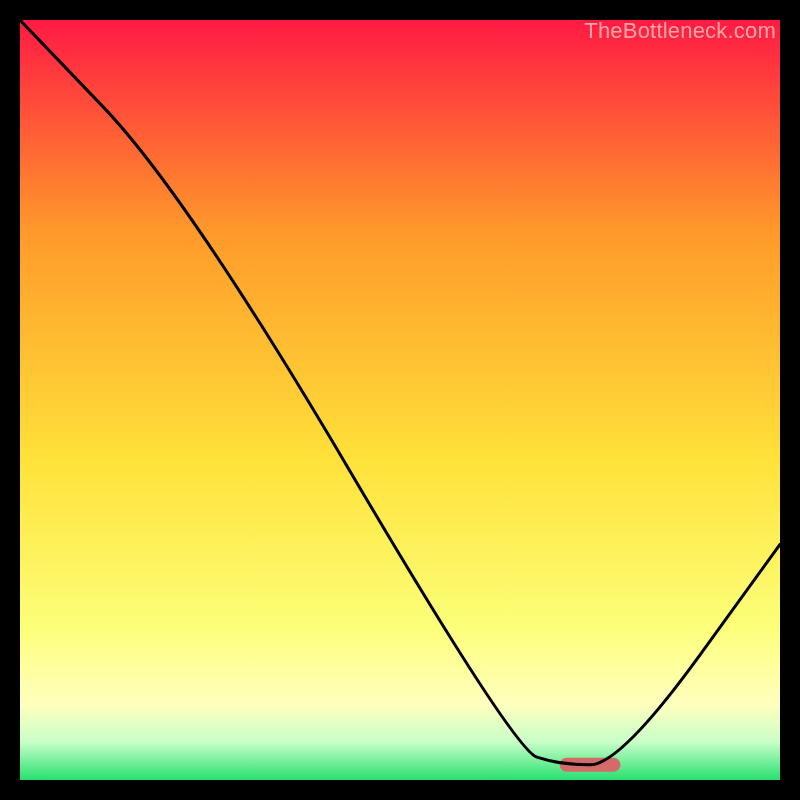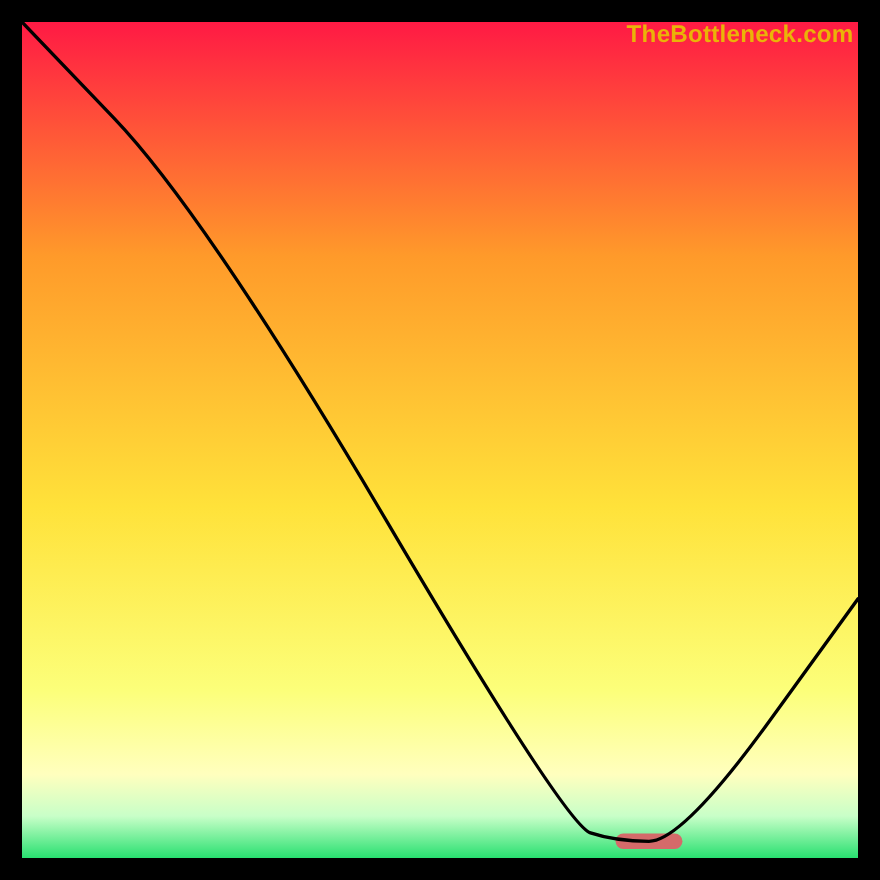--- a/index.html
+++ b/index.html
@@ -16,23 +16,23 @@
     left: 20px;
     top: 20px;
     width: 760px;
     height: 760px;
     background: #000;
   }
   .watermark {
     position: absolute;
     top: -2px;
     right: 4px;
-    color: #eab308;
+    color: #fca5a5;
     font-size: 22px;
-    font-weight: 700;
+    font-weight: 400;
     letter-spacing: 0.2px;
     z-index: 10;
   }
   svg {
     display: block;
   }
 </style>
 </head>
 <body>
 

